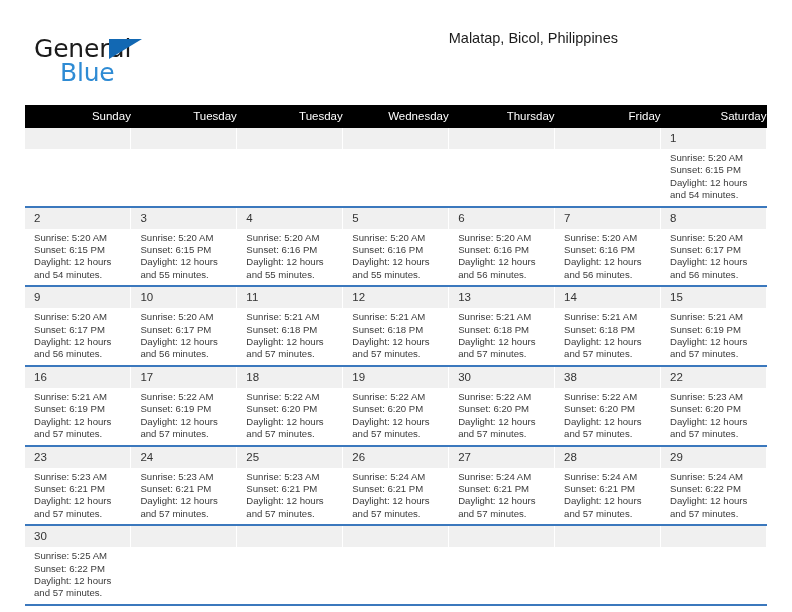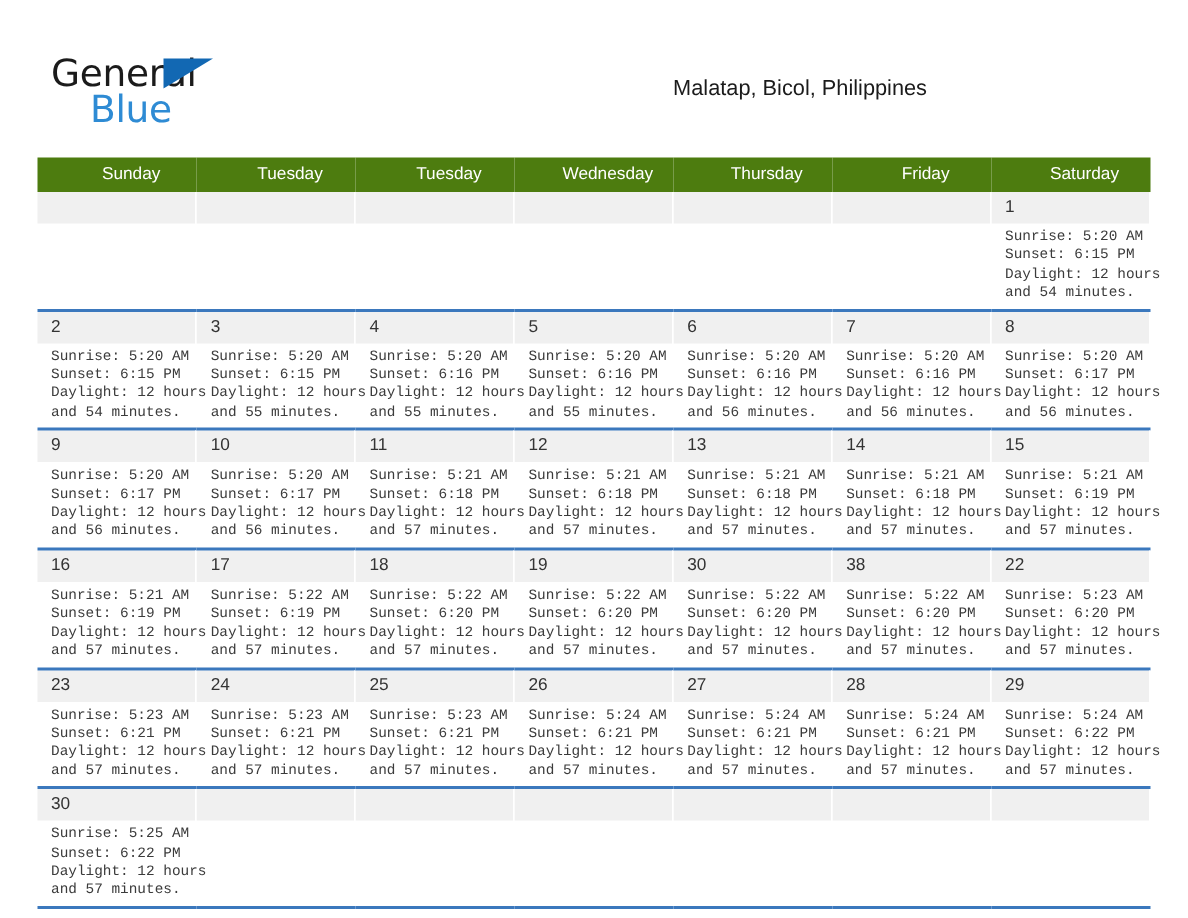--- a/index.html
+++ b/index.html
@@ -72,39 +72,39 @@
   .cal-title {
     font-size: 27px;
     color: #1b1b1b;
     line-height: 32px;
     white-space: nowrap;
   }
   .cal-subtitle {
     font-size: 14.5px;
     color: #1b1b1b;
     line-height: 20px;
-    margin-top: 21px;
+    margin-top: 0;
     white-space: nowrap;
   }
 
   
   .cal {
     position: absolute;
     left: 25px;
     top: 105px;
     width: 742px;
     border-collapse: collapse;
     table-layout: fixed;
   }
   .cal th {
-    background: #4d7c0f;
+    background: #000000;
     color: #ffffff;
     font-size: 11.5px;
     font-weight: normal;
-    text-align: center;
+    text-align: right;
     padding: 5px 0 6px 19px;
     height: 10px;
     border: none;
   }
   .cal td {
     width: 106px;
     vertical-align: top;
     padding: 0;
     border-bottom: 2px solid #3b78bd;
     border-right: 1px solid #ffffff;
@@ -124,21 +124,20 @@
     min-height: 13px;
   }
   .daynum.empty {
     color: transparent;
   }
   .cell-lines {
     padding: 3px 5px 4px 9px;
     font-size: 9.6px;
     line-height: 12.4px;
     color: #3b3b3b;
-    font-family: Liberation Mono, monospace;
   }
   .cell-lines div {
     white-space: nowrap;
   }
   td.blank .cell-lines { visibility: hidden; }
 </style>
 </head>
 <body>
 
 <div class="page">

